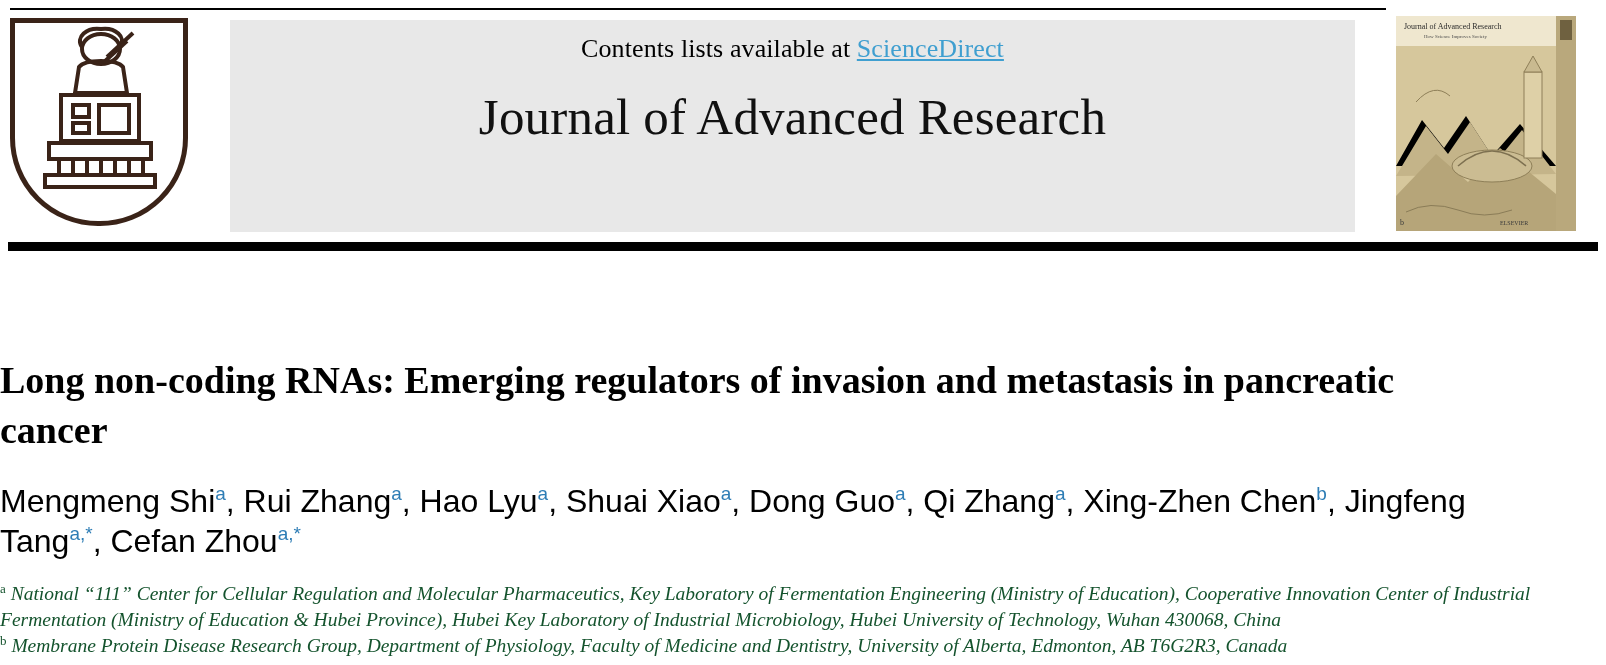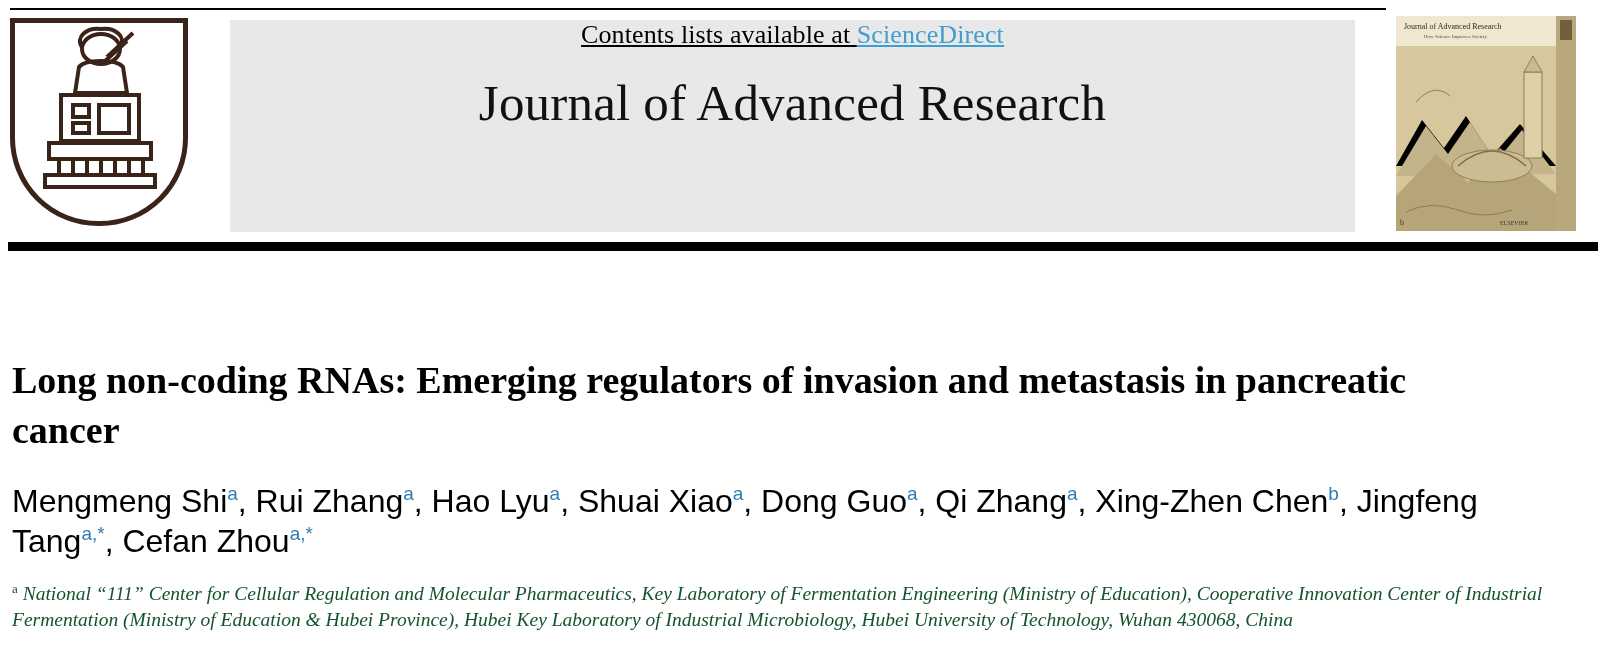--- a/index.html
+++ b/index.html
@@ -62,22 +62,22 @@
     top: 12px;
     width: 1125px;
     height: 212px;
     background: #e8e8e8;
     text-align: center;
   }
   .contents-line {
     font-family: "Liberation Serif", serif;
     font-size: 26px;
     color: #000;
+    padding-top: 14px;
     letter-spacing: 0.1px;
-    text-decoration: underline;
   }
   .contents-line .sd-link {
     color: #3f9fd0;
   }
   .journal-title {
     font-family: "Liberation Serif", serif;
     font-size: 51px;
     color: #111;
     margin-top: 24px;
     letter-spacing: 0.2px;
@@ -108,21 +108,21 @@
     left: 8px;
     top: 242px;
     width: 1590px;
     height: 9px;
     background: #000;
   }
 
   
   .article {
     position: absolute;
-    left: 12px;
+    left: 0;
     top: 330px;
     width: 1580px;
   }
   .title {
     font-family: "Liberation Serif", serif;
     font-size: 38px;
     line-height: 50px;
     color: #000;
     letter-spacing: 0px;
     width: 1420px;
@@ -228,16 +228,17 @@
 
   <div class="black-bar"></div>
 
   <div class="article">
     <h1 class="title">Long non-coding RNAs: Emerging regulators of invasion and metastasis in pancreatic cancer</h1>
 
     <div class="authors"><span>Mengmeng Shi<sup>a</sup>, </span><span>Rui Zhang<sup>a</sup>, </span><span>Hao Lyu<sup>a</sup>, </span><span>Shuai Xiao<sup>a</sup>, </span><span>Dong Guo<sup>a</sup>, </span><span>Qi Zhang<sup>a</sup>, </span><span>Xing-Zhen Chen<sup>b</sup>, </span><span>Jingfeng Tang<sup>a,*</sup>, </span><span>Cefan Zhou<sup>a,*</sup></span></div>
 
     <div class="affiliations">
       <span class="aff"><span class="marker">a</span> <span>National “111” Center for Cellular Regulation and Molecular Pharmaceutics, Key Laboratory of Fermentation Engineering (Ministry of Education), Cooperative Innovation Center of Industrial Fermentation (Ministry of Education &amp; Hubei Province), Hubei Key Laboratory of Industrial Microbiology, Hubei University of Technology, Wuhan 430068, China</span></span>
+      <span class="aff"><span class="marker">b</span> <span>Membrane Protein Disease Research Group, Department of Physiology, Faculty of Medicine and Dentistry, University of Alberta, Edmonton, AB T6G2R3, Canada</span></span>
     </div>
   </div>
 
 </div>
 
 </body></html>

